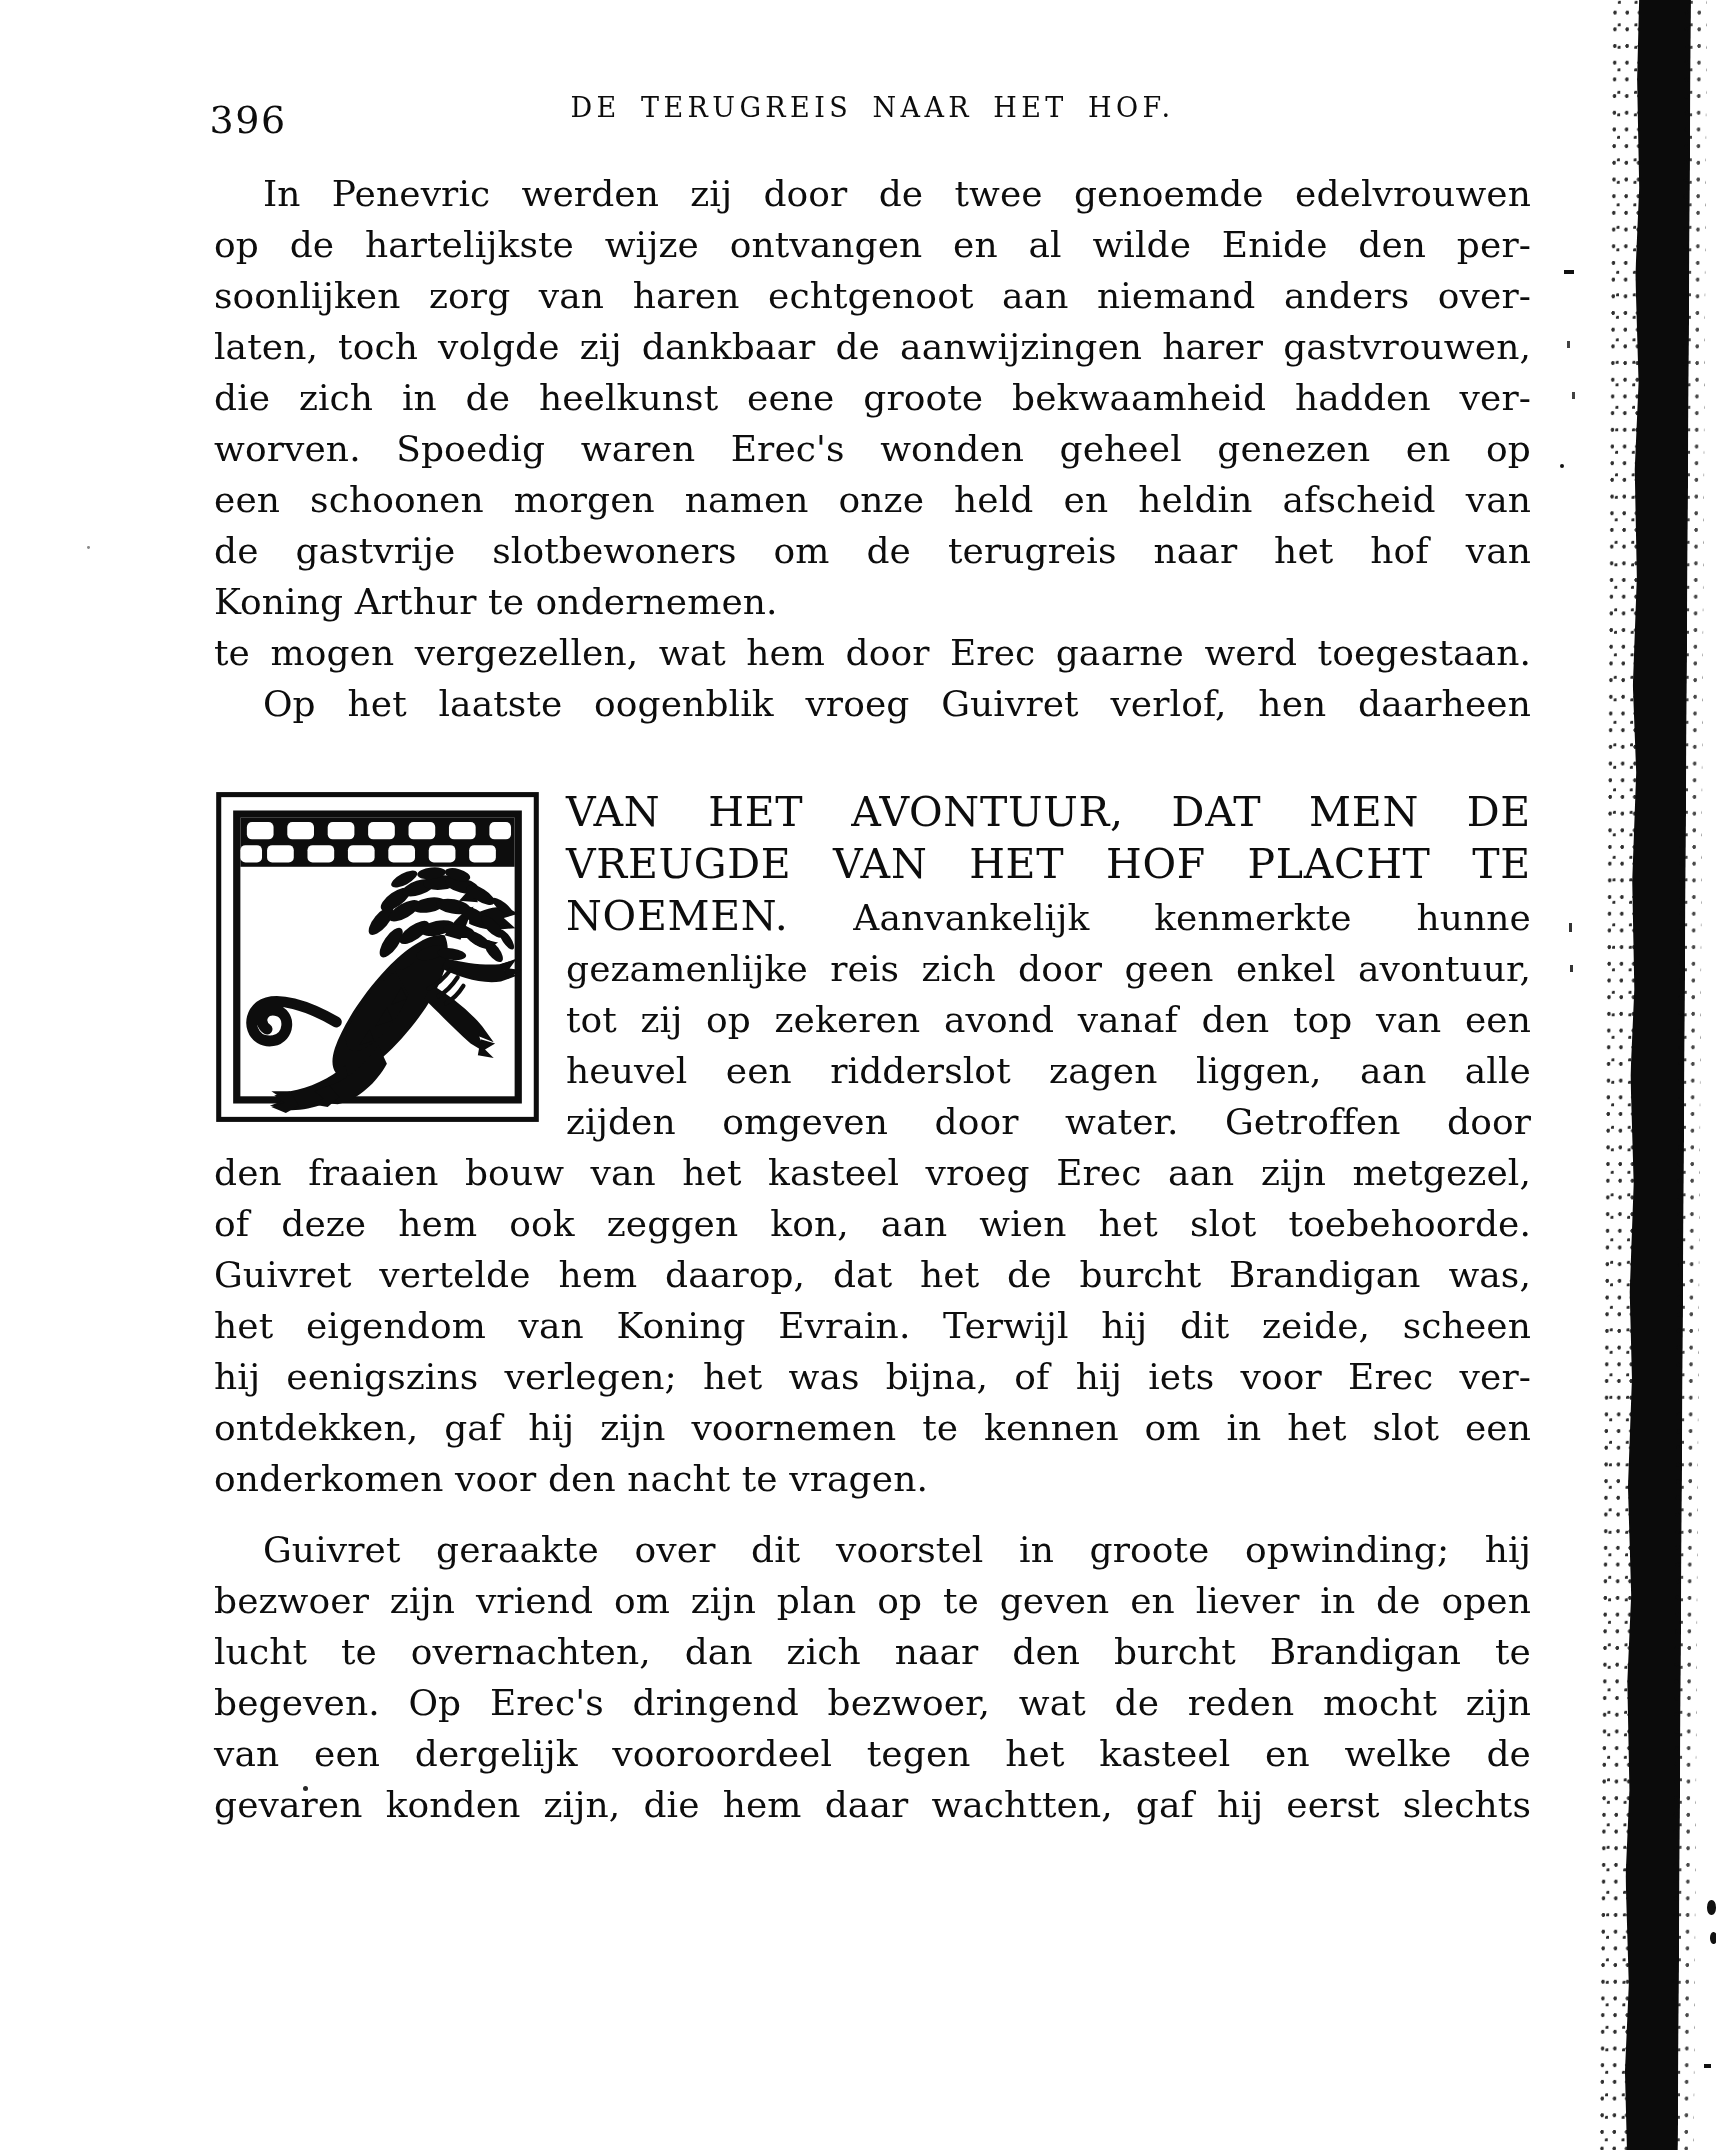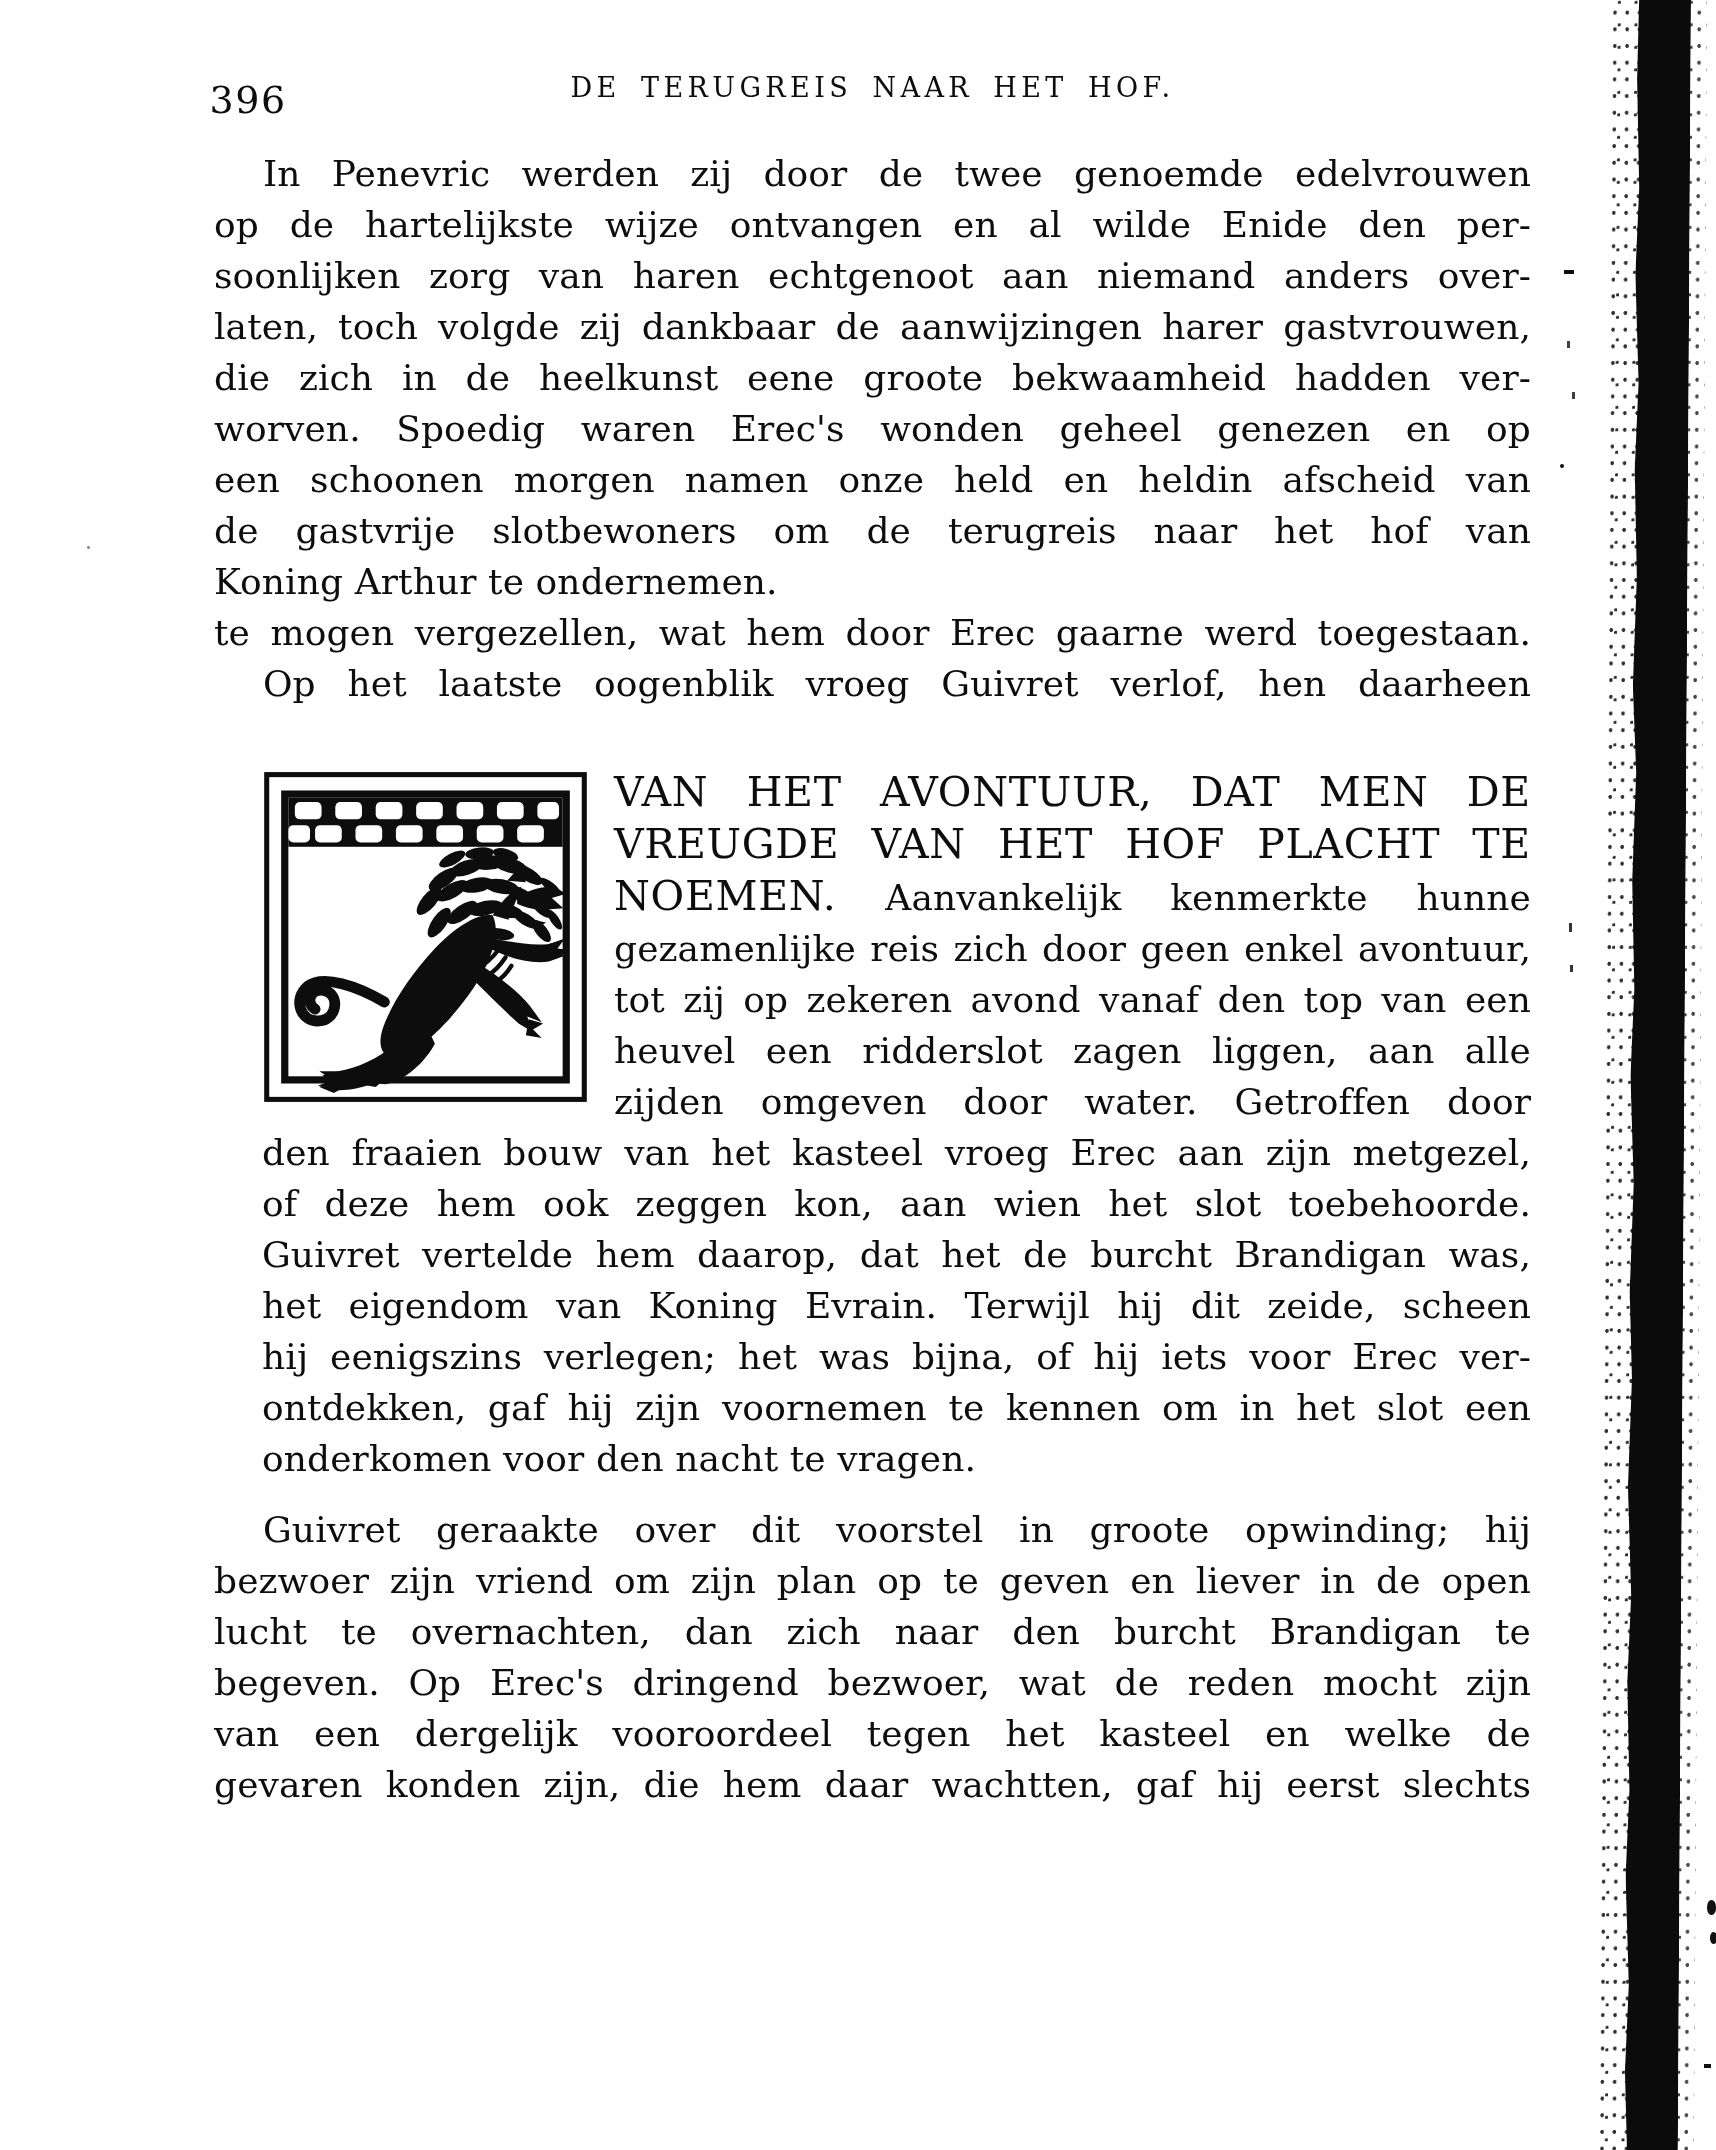--- a/index.html
+++ b/index.html
@@ -1,24 +1,24 @@
 <!DOCTYPE html>
 <html style="font-size:11.6px"><head>
 <meta charset="utf-8">
 <style>
   html,body{margin:0;padding:0;background:#ffffff;}
   .page{position:relative;width:1717px;height:2151px;background:#ffffff;overflow:hidden;
         font-family:"DejaVu Serif","Liberation Serif",serif;color:#0d0d0d;}
-  .text-col{position:absolute;left:214px;top:0;width:1317px;padding-top:72px;}
+  .text-col{position:absolute;left:214px;top:0;width:1317px;padding-top:92px;}
   .header{position:relative;height:51px;}
   .pagenum{position:absolute;left:-4.4px;top:5.8px;font-size:38px;letter-spacing:1.5px;}
   .runtitle{display:block;text-align:center;font-size:27px;letter-spacing:4.4px;word-spacing:7.3px;}
   .para{margin:0;}
   .p1{margin-top:25px;}
-  .section{margin-top:58px;margin-left:48px;}
+  .section{margin-top:58px;}
   .p4{margin-top:20px;}
   .line{font-size:36px;line-height:51px;text-align:justify;text-align-last:justify;
         white-space:normal;letter-spacing:0.1px;}
   .line.indent{text-indent:49px;}
   .line.noFill{text-align-last:left;}
   .caps{font-size:41px;line-height:51px;letter-spacing:0.7px;}
   figure.woodcut{margin:4.4px 25px 17.4px 0;float:left;width:327px;height:332px;}
   figure.woodcut svg{display:block;width:327px;height:332px;}
   
   .scanband{position:absolute;top:-7.3px;right:0;width:106px;height:2165px;

